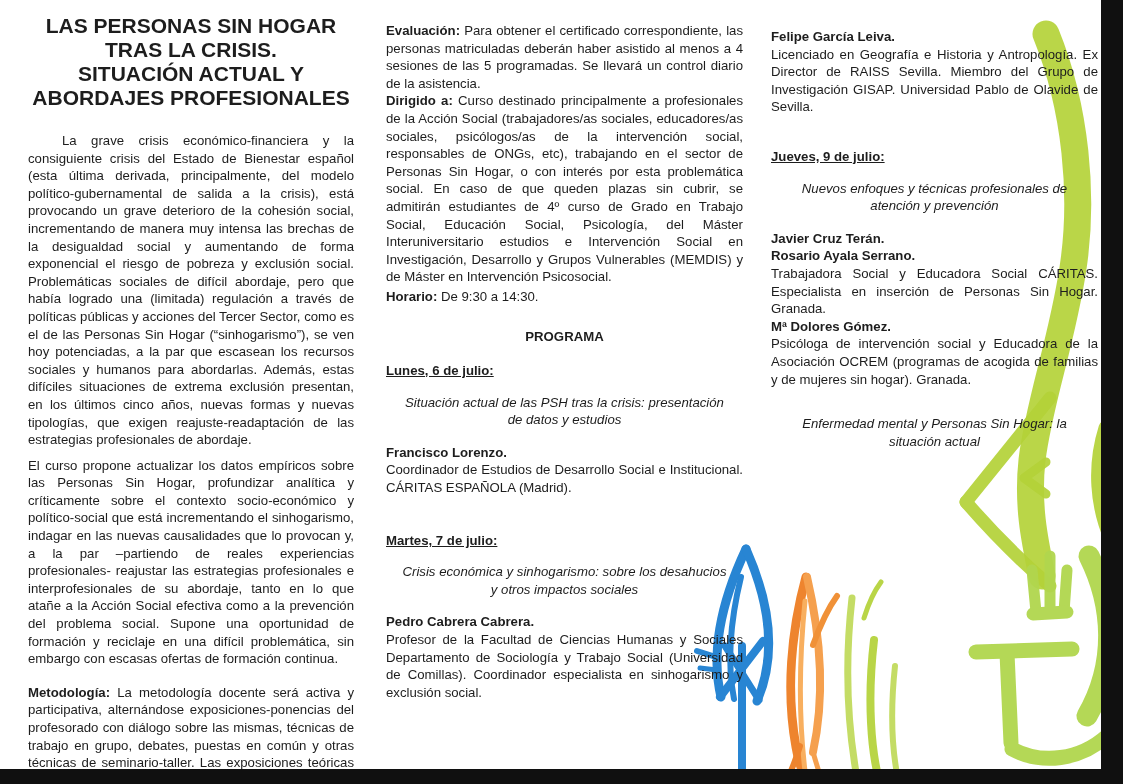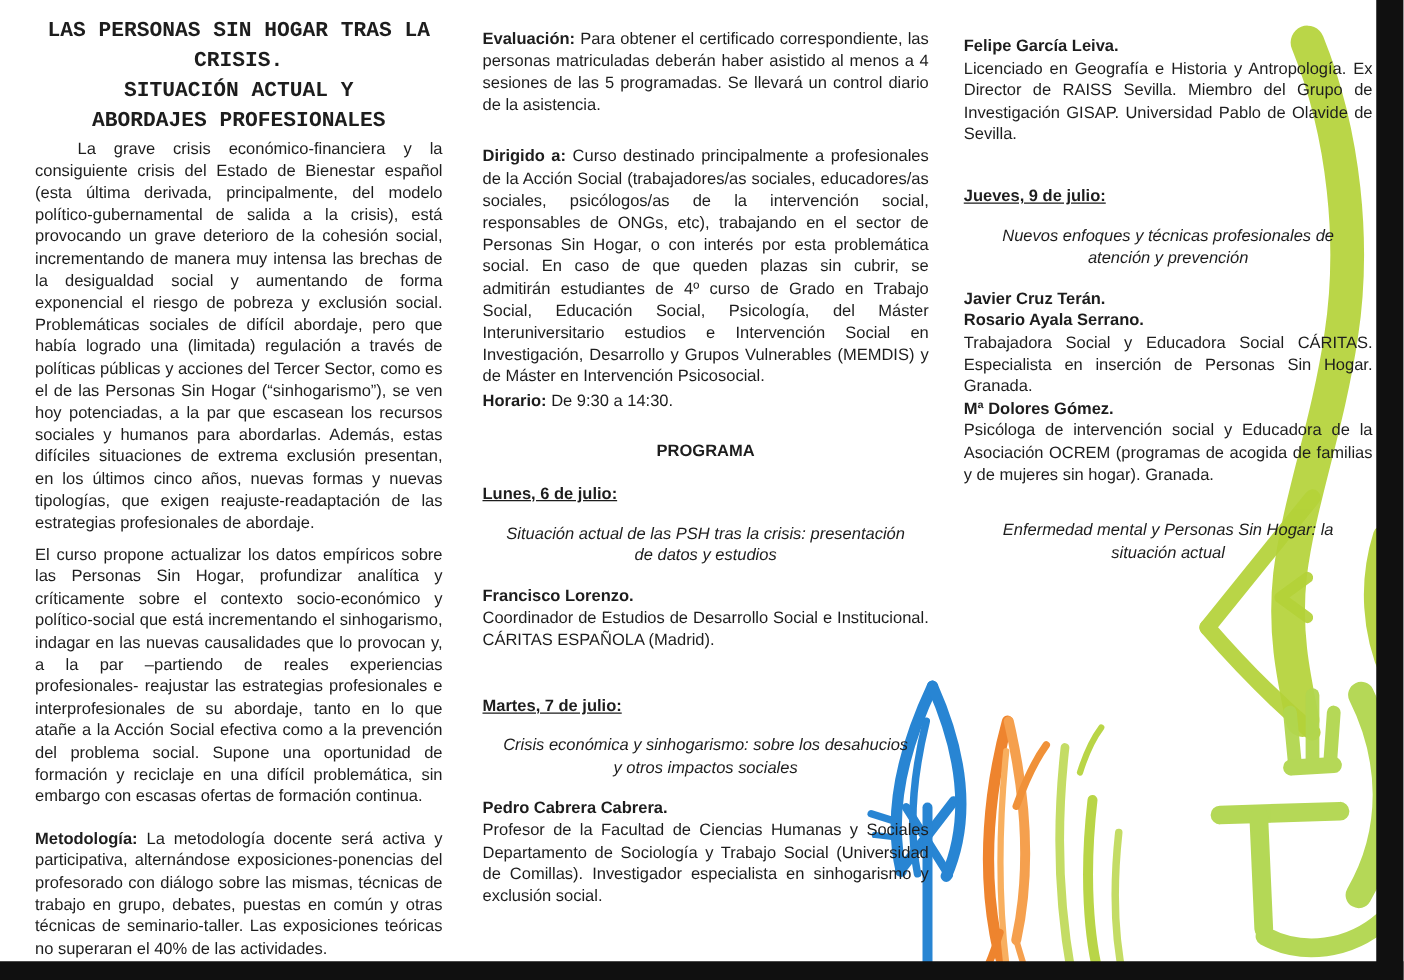--- a/index.html
+++ b/index.html
@@ -6,29 +6,29 @@
   #page {
     position:relative; width:1123px; height:784px; background:#ffffff;
     overflow:hidden; font-family:"Liberation Sans", sans-serif; color:#1d1d1d;
   }
   .art { position:absolute; left:0; top:0; z-index:1; }
   .col { position:absolute; z-index:2; font-size:13.2px; line-height:17.6px; }
   #col-left  { left:28px;  top:14px; width:326px; }
   #col-mid   { left:386px; top:22px; width:357px; }
   #col-right { left:771px; top:28px; width:327px; }
 
-  .doc-title { font-weight:700; font-size:17px; line-height:24px; text-align:center; margin:0 0 0 0;font-family:Liberation Mono, monospace; }
+  .doc-title { font-weight:700; font-size:21px; line-height:24px; text-align:center; margin:0 0 22px 0; }
   p { margin:0; }
   .para { text-align:justify; }
   .indent { text-indent:34px; }
   .mb8  { margin-bottom:8px; }
   .mb12 { margin-bottom:2px; }
   .mb16 { margin-bottom:16px; }
   .mb22 { margin-bottom:22px; }
-  .mb24 { margin-bottom:24px; }
+  .mb24 { }
   .mt27 { margin-top:27px; }
   .mt32 { margin-top:32px; }
   .mt35 { margin-top:35px; }
   .label { font-weight:700; }
   .programa { font-weight:700; text-align:center; margin:0 0 17px 0; }
   .sess-date  { font-weight:700; text-decoration:underline; margin:0 0 14px 0; }
   .sess-title { font-style:italic; text-align:center; margin:0 0 15px 0; padding:0 12px; }
   .speaker-name { font-weight:700; }
   .speaker-bio  { text-align:justify; }
   .border-right  { position:absolute; right:0; top:0; width:22px; height:784px; background:#101010; z-index:3; }
@@ -110,21 +110,21 @@
         <div class="speaker-name">Francisco Lorenzo.</div>
         <div class="speaker-bio">Coordinador de Estudios de Desarrollo Social e Institucional. CÁRITAS ESPAÑOLA (Madrid).</div>
       </div>
     </div>
 
     <div class="session mt35">
       <p class="sess-date">Martes, 7 de julio:</p>
       <p class="sess-title">Crisis económica y sinhogarismo: sobre los desahucios y otros impactos sociales</p>
       <div class="speaker">
         <div class="speaker-name">Pedro Cabrera Cabrera.</div>
-        <div class="speaker-bio">Profesor de la Facultad de Ciencias Humanas y Sociales Departamento de Sociología y Trabajo Social (Universidad de Comillas). Investigador especialista en sinhogarismo y exclusión social.</div>
+        <div class="speaker-bio">Profesor de la Facultad de Ciencias Humanas y Sociales Departamento de Sociología y Trabajo Social (Universidad de Comillas). Coordinador especialista en sinhogarismo y exclusión social.</div>
       </div>
     </div>
   </div>
 
   <div class="col" id="col-right">
     <div class="session">
       <div class="speaker">
         <div class="speaker-name">Felipe García Leiva.</div>
         <div class="speaker-bio">Licenciado en Geografía e Historia y Antropología. Ex Director de RAISS Sevilla. Miembro del Grupo de Investigación GISAP. Universidad Pablo de Olavide de Sevilla.</div>
       </div>

